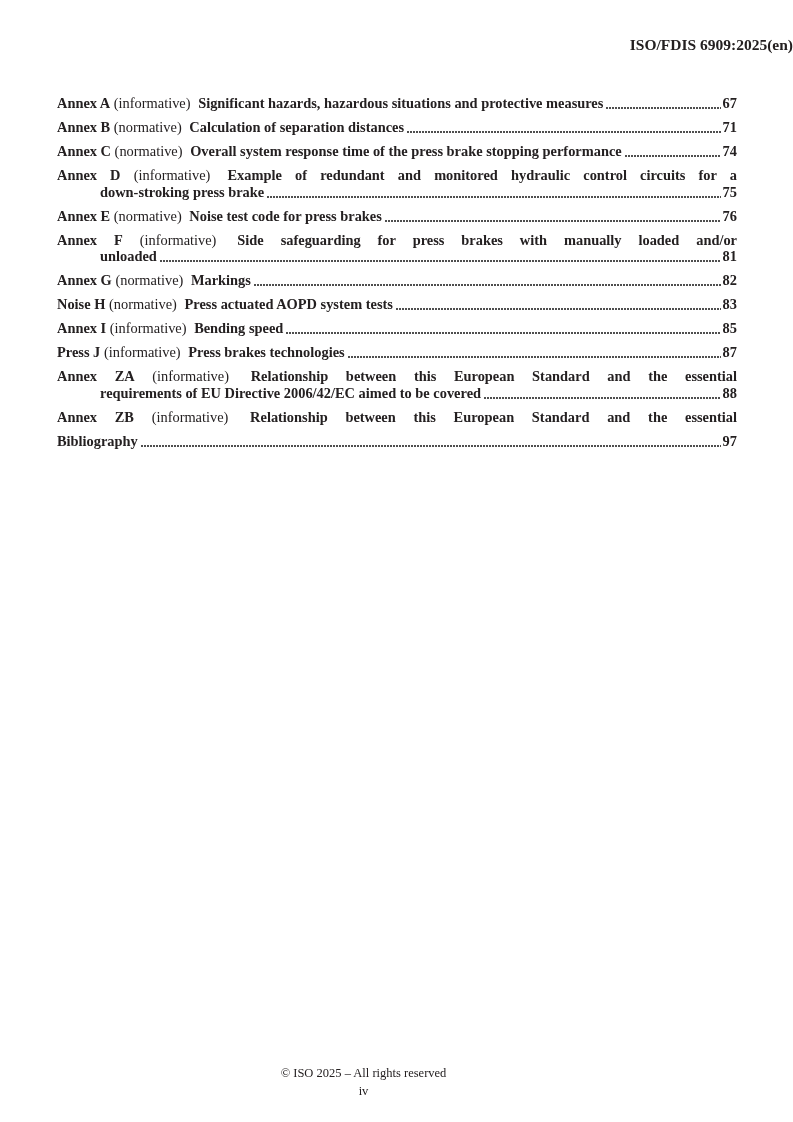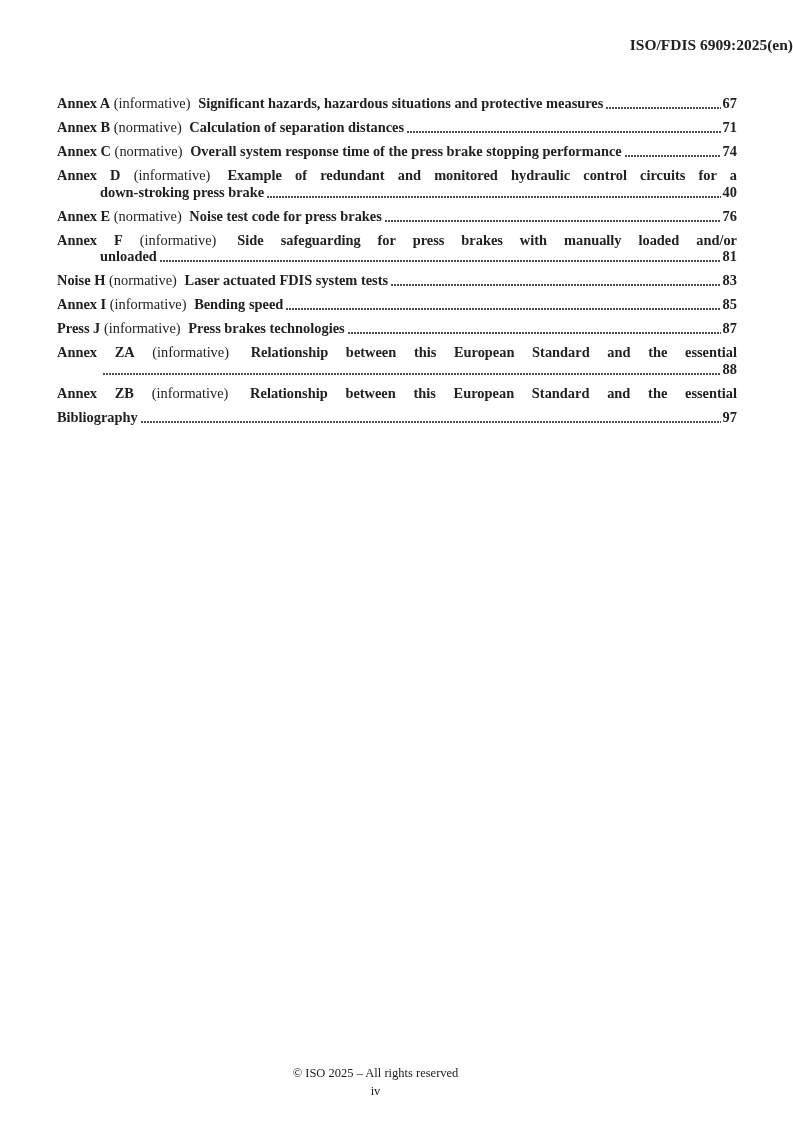--- a/index.html
+++ b/index.html
@@ -38,21 +38,21 @@
     flex: 1; min-width: 8px;
     align-self: flex-end;
     height: 2px;
     margin: 0 2px 2.5px 3px;
     background-image: radial-gradient(circle at 1px 1px, #4f4f4f 0.75px, transparent 1.05px);
     background-size: 3px 2px;
     background-repeat: repeat-x;
   }
   .page { font-weight: bold; }
   .footer {
-    position: absolute; top: 1064px; left: 12px; width: 727px;
+    position: absolute; top: 1064px; left: 0; width: 727px;
     text-align: center;
     font-size: 12.5px;
     line-height: 18px;
   }
 </style>
 </head>
 <body>
 
 <div class="page-header">ISO/FDIS 6909:2025(en)</div>
 
@@ -76,41 +76,48 @@
         <span class="toc-text"><span class="bold">Annex C</span> <span class="type">(normative)</span> <span class="bold title-gap">Overall system response time of the press brake stopping performance</span></span>
         <span class="leader"></span>
         <span class="page">74</span>
       </div>
     </div>
     <div class="toc-entry">
       <div class="toc-line1"><span class="bold">Annex D</span> <span class="type">(informative)</span> <span class="bold title-gap">Example of redundant and monitored hydraulic control circuits for a</span></div>
       <div class="toc-row indent">
         <span class="toc-text bold">down-stroking press brake</span>
         <span class="leader"></span>
-        <span class="page">40</span>
+        <span class="page">75</span>
       </div>
     </div>
     <div class="toc-entry">
       <div class="toc-row">
         <span class="toc-text"><span class="bold">Annex E</span> <span class="type">(normative)</span> <span class="bold title-gap">Noise test code for press brakes</span></span>
         <span class="leader"></span>
         <span class="page">76</span>
       </div>
     </div>
     <div class="toc-entry">
       <div class="toc-line1"><span class="bold">Annex F</span> <span class="type">(informative)</span> <span class="bold title-gap">Side safeguarding for press brakes with manually loaded and/or</span></div>
       <div class="toc-row indent">
         <span class="toc-text bold">unloaded</span>
         <span class="leader"></span>
         <span class="page">81</span>
       </div>
     </div>
     <div class="toc-entry">
       <div class="toc-row">
-        <span class="toc-text"><span class="bold">Noise H</span> <span class="type">(normative)</span> <span class="bold title-gap">Laser actuated FDIS system tests</span></span>
+        <span class="toc-text"><span class="bold">Annex G</span> <span class="type">(normative)</span> <span class="bold title-gap">Markings</span></span>
+        <span class="leader"></span>
+        <span class="page">82</span>
+      </div>
+    </div>
+    <div class="toc-entry">
+      <div class="toc-row">
+        <span class="toc-text"><span class="bold">Noise H</span> <span class="type">(normative)</span> <span class="bold title-gap">Press actuated AOPD system tests</span></span>
         <span class="leader"></span>
         <span class="page">83</span>
       </div>
     </div>
     <div class="toc-entry">
       <div class="toc-row">
         <span class="toc-text"><span class="bold">Annex I</span> <span class="type">(informative)</span> <span class="bold title-gap">Bending speed</span></span>
         <span class="leader"></span>
         <span class="page">85</span>
       </div>
@@ -118,20 +125,21 @@
     <div class="toc-entry">
       <div class="toc-row">
         <span class="toc-text"><span class="bold">Press J</span> <span class="type">(informative)</span> <span class="bold title-gap">Press brakes technologies</span></span>
         <span class="leader"></span>
         <span class="page">87</span>
       </div>
     </div>
     <div class="toc-entry">
       <div class="toc-line1"><span class="bold">Annex ZA</span> <span class="type">(informative)</span> <span class="bold title-gap">Relationship between this European Standard and the essential</span></div>
       <div class="toc-row indent">
+        <span class="toc-text bold">requirements of EU Directive 2006/42/EC aimed to be covered</span>
         <span class="leader"></span>
         <span class="page">88</span>
       </div>
     </div>
     <div class="toc-entry">
       <div class="toc-line1"><span class="bold">Annex ZB</span> <span class="type">(informative)</span> <span class="bold title-gap">Relationship between this European Standard and the essential</span></div>
     </div>
     <div class="toc-entry">
       <div class="toc-row">
         <span class="toc-text"><span class="bold">Bibliography</span></span>

